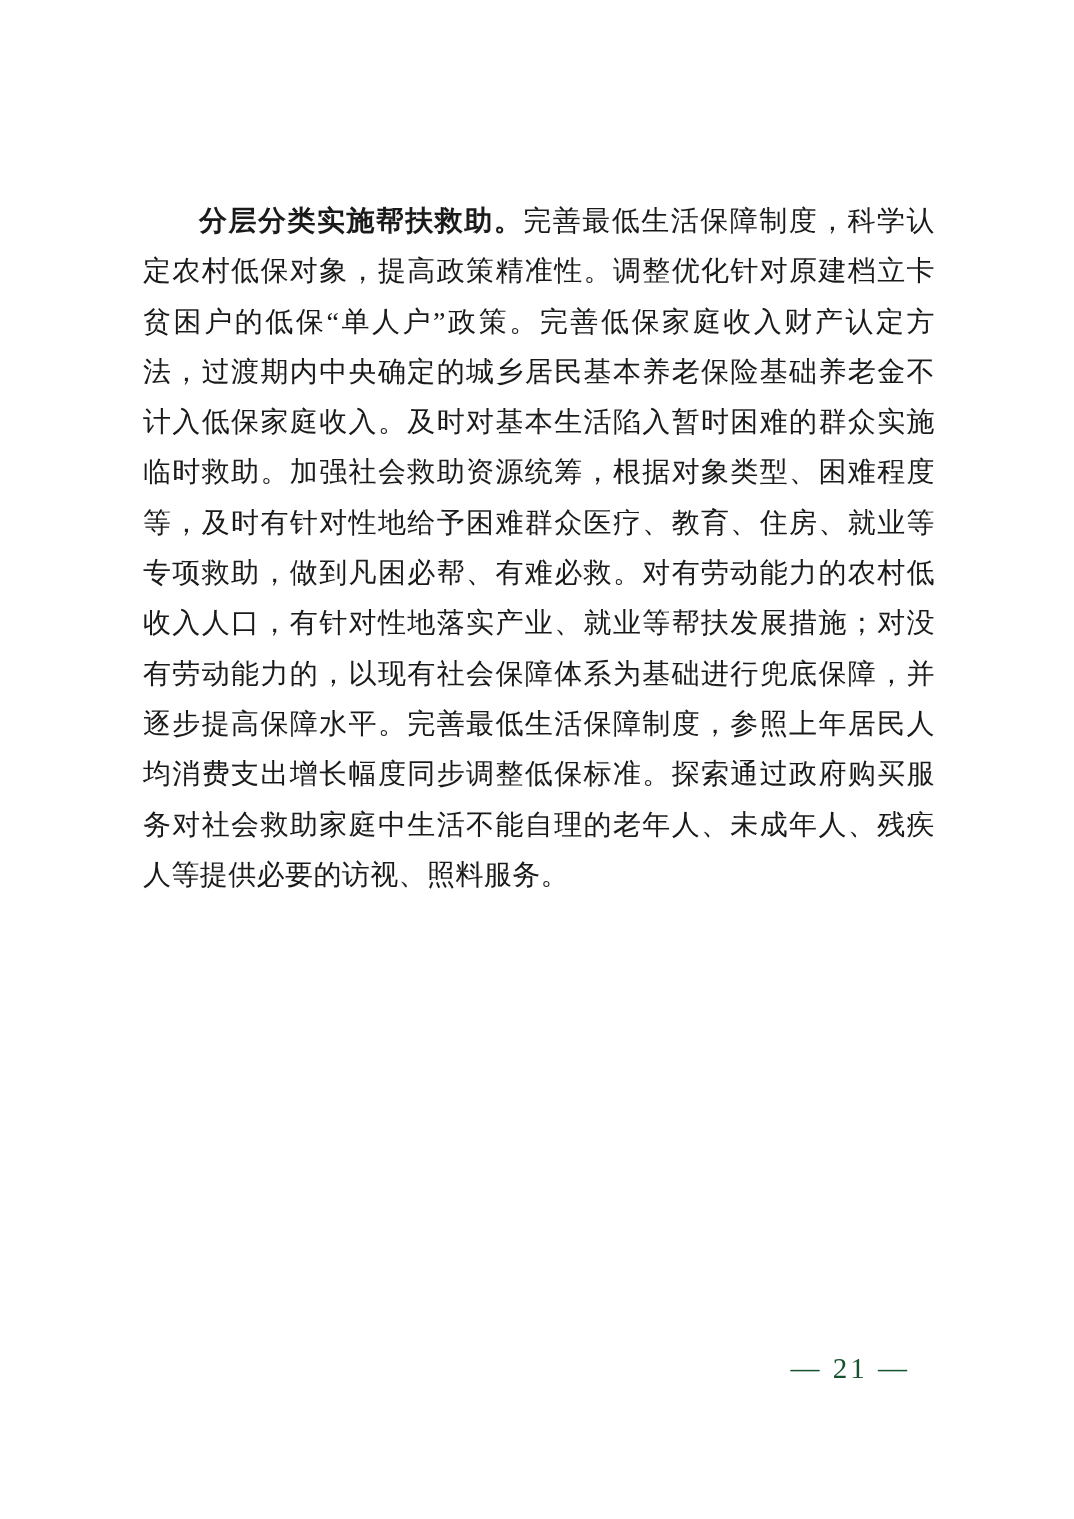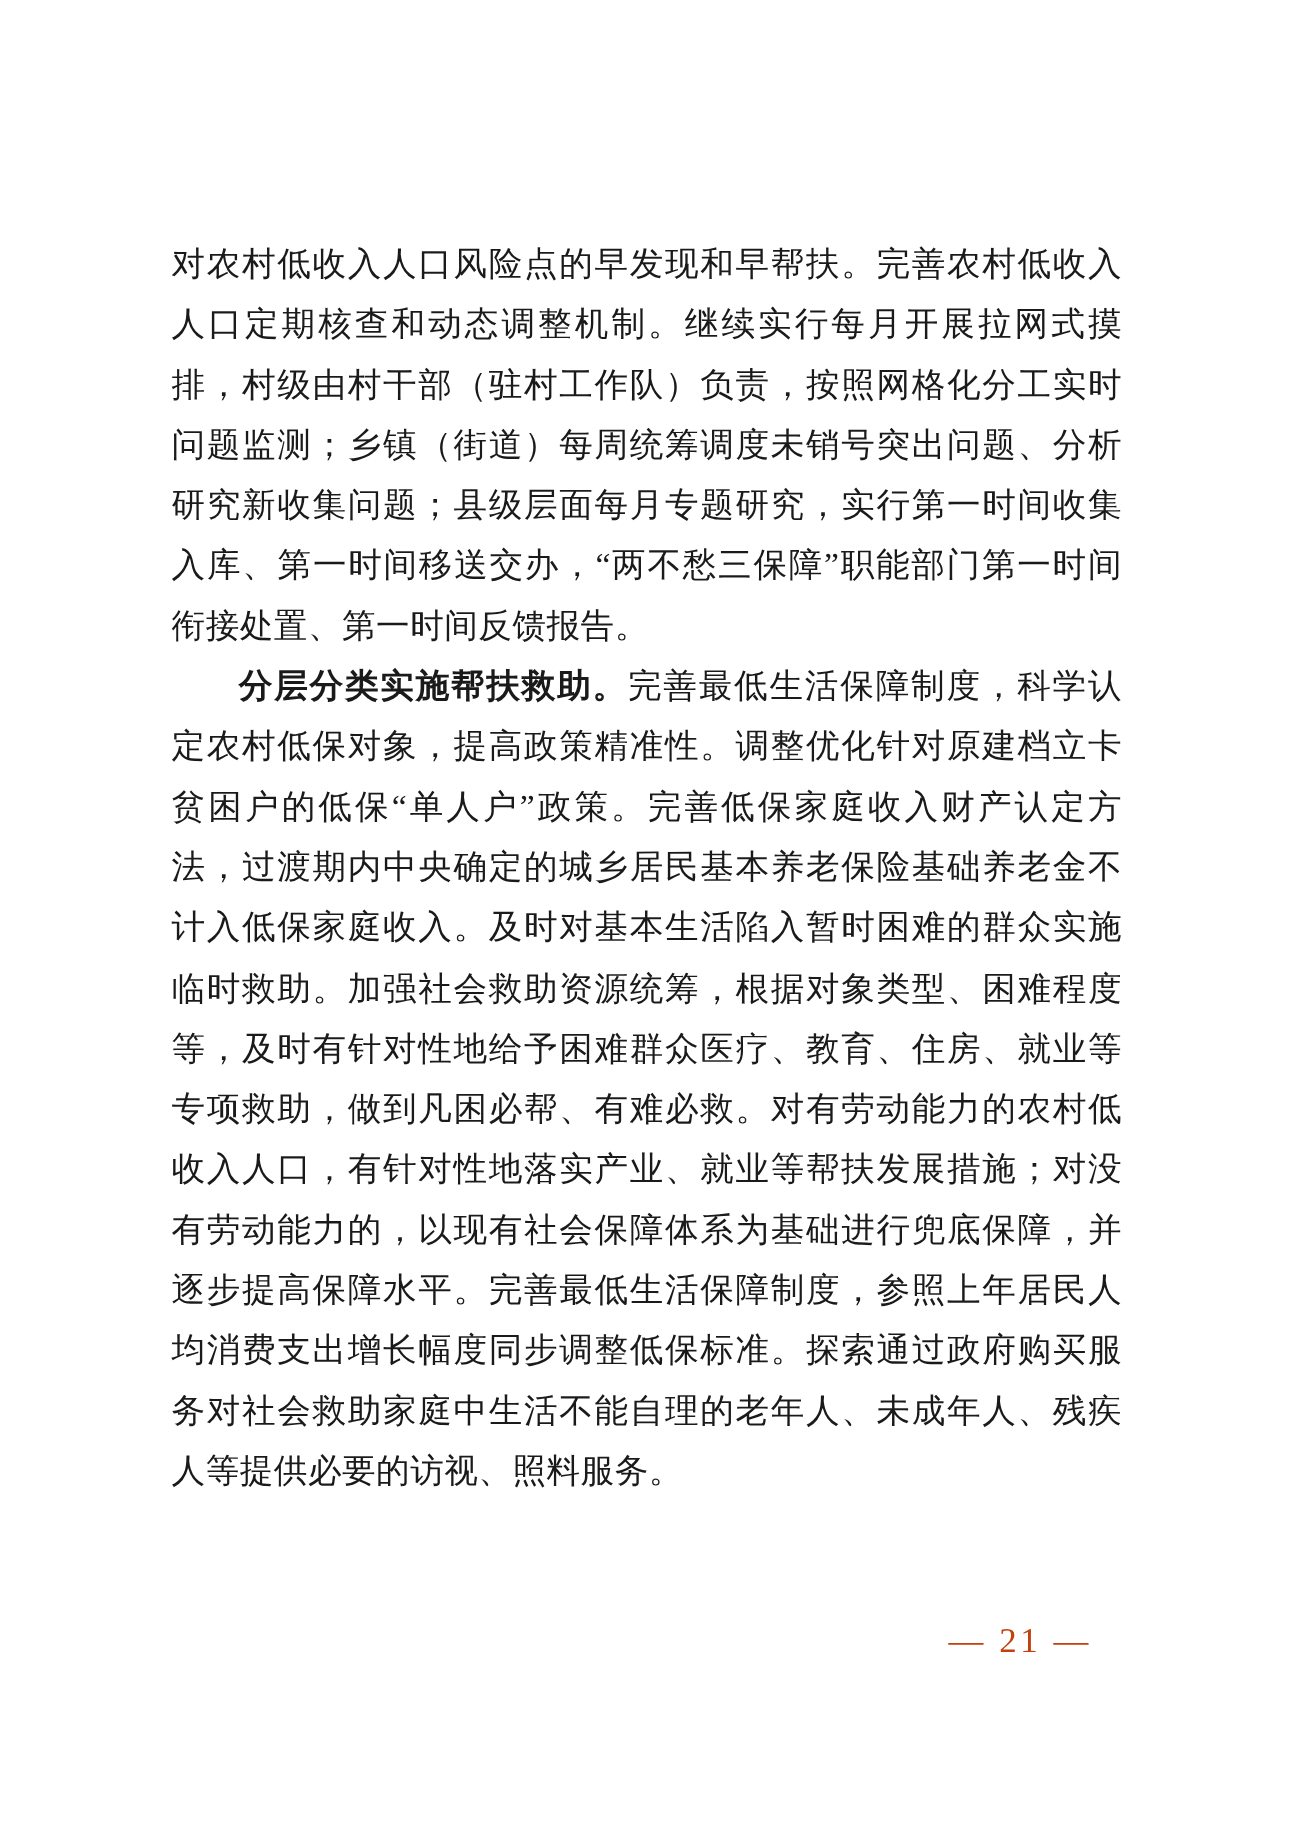--- a/index.html
+++ b/index.html
@@ -39,26 +39,25 @@
   }
   .lead {
     font-weight: bold;
   }
   .page-number {
     position: absolute;
     top: 1352px;
     right: 164px;
     font-size: 29px;
     letter-spacing: 3px;
-    color: #c2410c;
+    color: #14532d;
     white-space: nowrap;
   }
 </style>
 </head>
 <body>
 
 <div class="page">
   <div class="text-block">
-    <p class="para"><span>对农村低收入人口风险点的早发现和早帮扶。完善农村低收入人口定期核查和动态调整机制。继续实行每月开展拉网式摸排，村级由村干部（驻村工作队）负责，按照网格化分工实时问题监测；乡镇（街道）每周统筹调度未销号突出问题、分析研究新收集问题；县级层面每月专题研究，实行第一时间收集入库、第一时间移送交办，“两不愁三保障”职能部门第一时间衔接处置、第一时间反馈报告。</span></p>
     <p class="para indent"><span class="lead">分层分类实施帮扶救助。</span><span>完善最低生活保障制度，科学认定农村低保对象，提高政策精准性。调整优化针对原建档立卡贫困户的低保“单人户”政策。完善低保家庭收入财产认定方法，过渡期内中央确定的城乡居民基本养老保险基础养老金不计入低保家庭收入。及时对基本生活陷入暂时困难的群众实施临时救助。加强社会救助资源统筹，根据对象类型、困难程度等，及时有针对性地给予困难群众医疗、教育、住房、就业等专项救助，做到凡困必帮、有难必救。对有劳动能力的农村低收入人口，有针对性地落实产业、就业等帮扶发展措施；对没有劳动能力的，以现有社会保障体系为基础进行兜底保障，并逐步提高保障水平。完善最低生活保障制度，参照上年居民人均消费支出增长幅度同步调整低保标准。探索通过政府购买服务对社会救助家庭中生活不能自理的老年人、未成年人、残疾人等提供必要的访视、照料服务。</span></p>
   </div>
   <div class="page-number">— 21 —</div>
 </div>
 
 </body></html>

